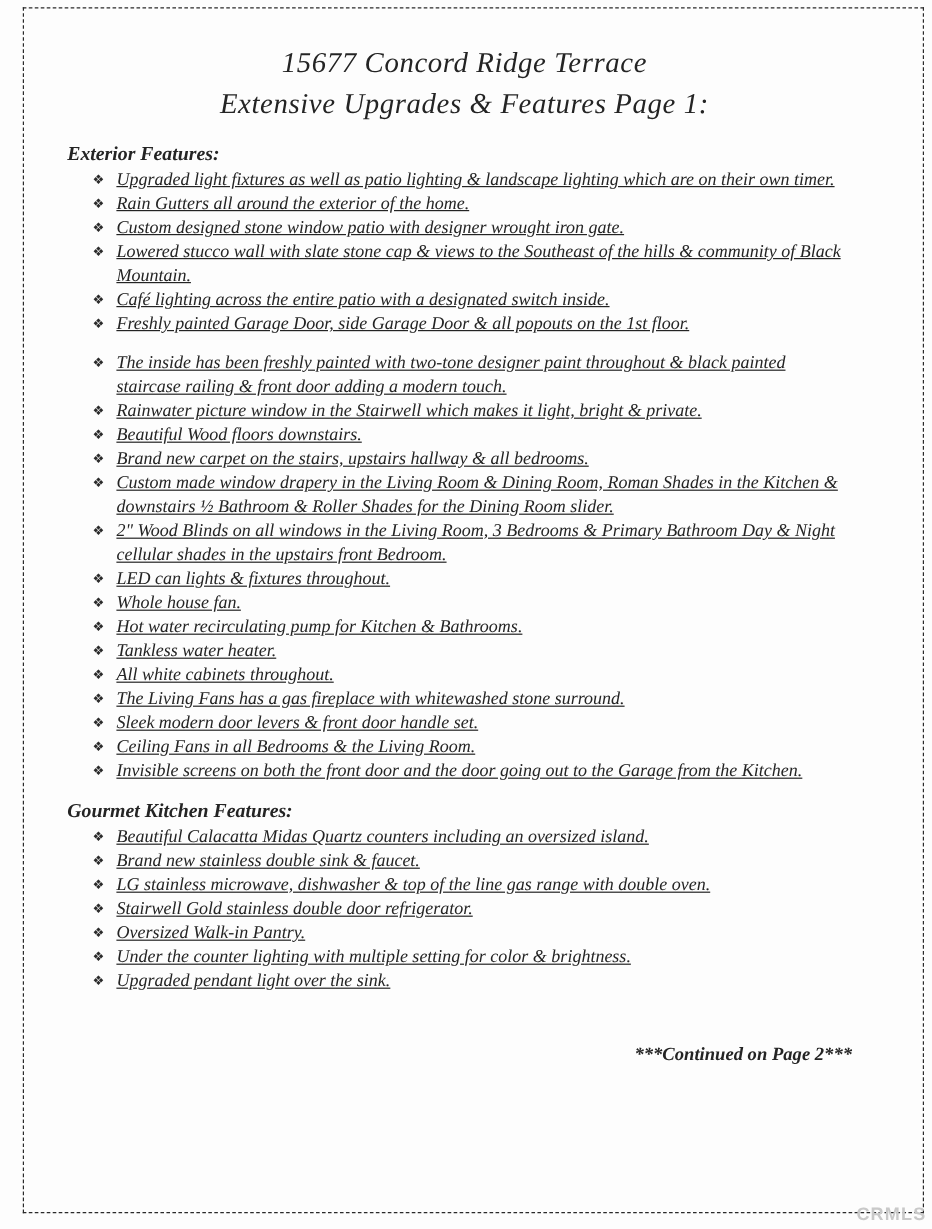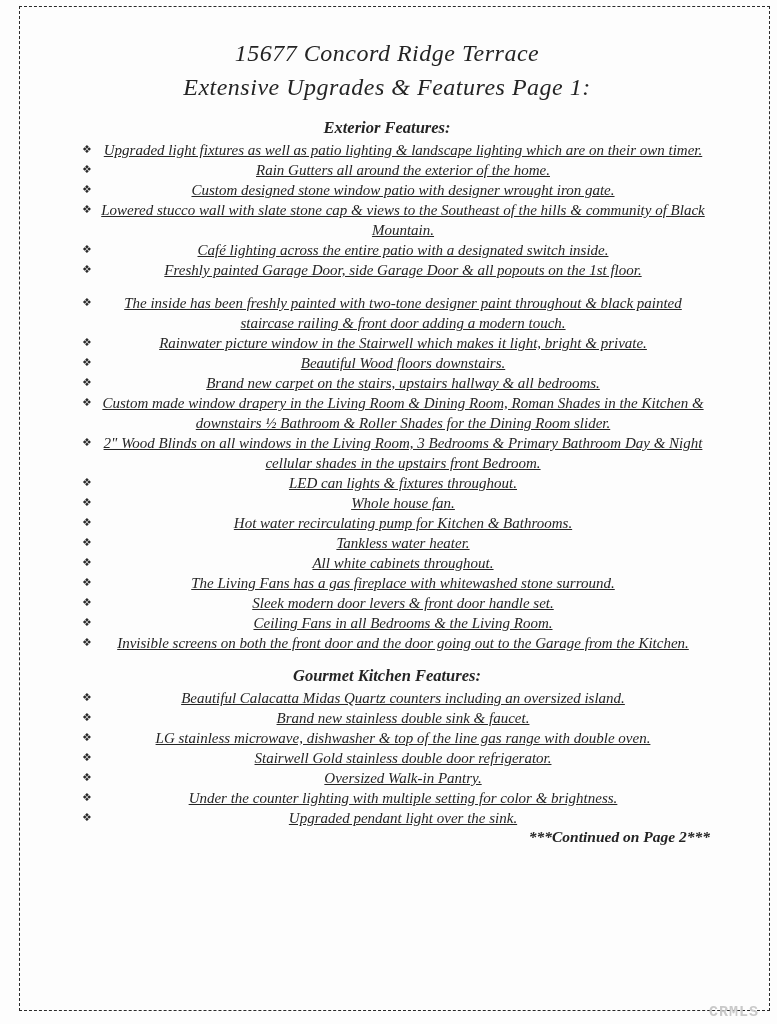--- a/index.html
+++ b/index.html
@@ -30,21 +30,21 @@
   }
   .title{
     text-align:center;
     font-style:italic;
     font-size:24px;
     line-height:34px;
     letter-spacing:.5px;
     margin:0 0 14px 0;
     font-weight:normal;
   }
-  .section{margin-top:13px;text-align:center;}
+  .section{margin-top:13px;}
   .section-heading{
     font-style:italic;
     font-weight:bold;
     font-size:16.5px;
     line-height:20px;
   }
   ul.feature-list{
     list-style:none;
     margin:2px 0 0 0;
     padding:0 0 0 21px;
@@ -63,30 +63,31 @@
     line-height:20px;
     color:#2b2b2b;
     font-family:"DejaVu Sans",sans-serif;
   }
   .item-text{
     flex:1;
     max-width:612px;
     text-decoration:underline;
   }
   .continued{
+    margin-top:42px;
     padding-right:8px;
     text-align:right;
     font-style:italic;
     font-weight:bold;
     font-size:15.5px;
   }
   .watermark{
     position:absolute;
-    right:18px;bottom:3px;
-    font-family:Liberation Mono, monospace;
+    right:5px;bottom:3px;
+    font-family:Liberation Sans, sans-serif;
     font-weight:bold;
     font-size:15px;
     letter-spacing:1px;
     color:var(--watermark,#c9c9c9);
   }
 </style>
 </head>
 <body>
 
 <div class="page-frame"></div>

